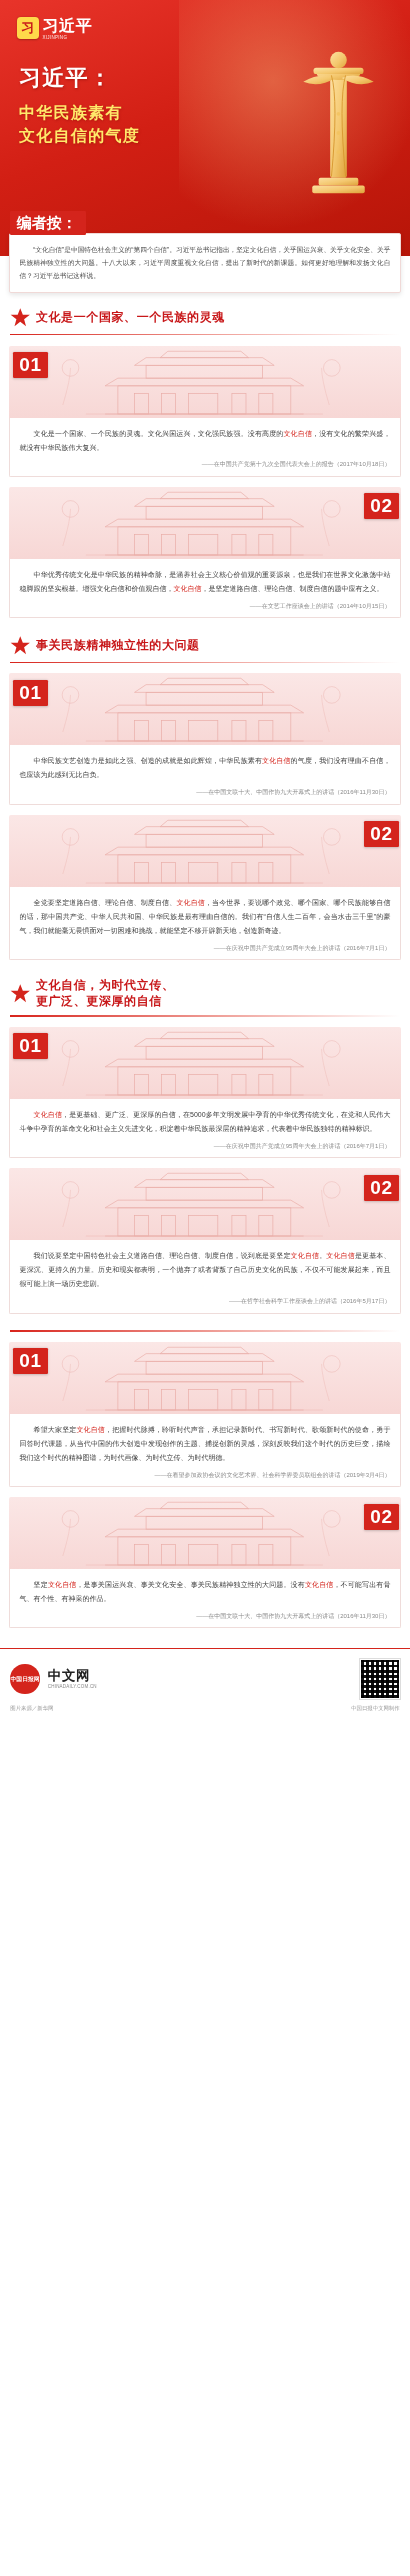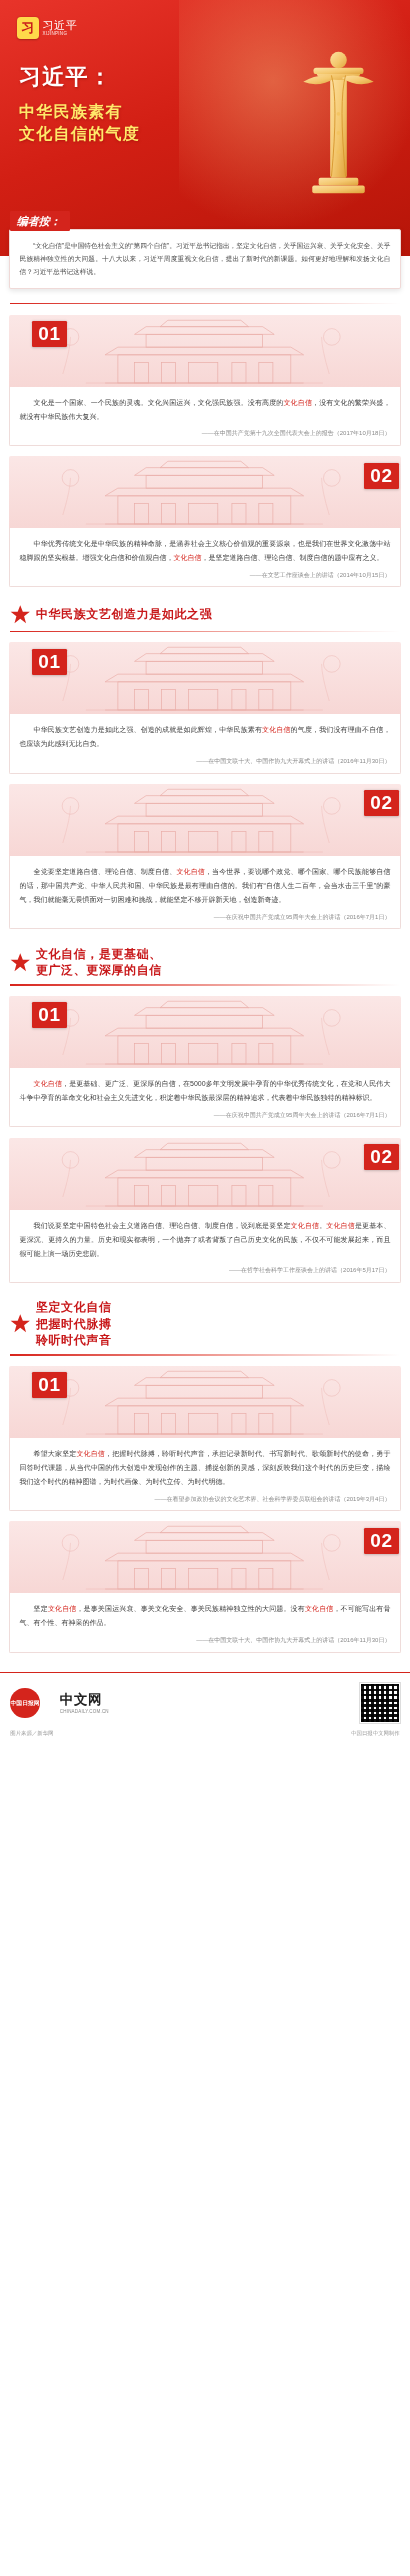--- a/index.html
+++ b/index.html
@@ -38,21 +38,21 @@
     width: 22px; height: 22px;
     border-radius: 3.8px;
     background: #ffd94a;
     color: #c8181a;
     font-size: 13px;
     font-weight: bold;
     display: flex; align-items: center; justify-content: center;
     box-shadow: 0 0.6px 1.9px rgba(0,0,0,.25);
   }
   .logo-text { color: #fff; line-height: 1.15; }
-  .logo-text .cn { font-size: 11px; font-weight: normal; letter-spacing: 0.6px; }
+  .logo-text .cn { font-size: 16px; font-weight: bold; letter-spacing: 0.6px; }
   .logo-text .en { font-size: 4.5px; letter-spacing: 0.3px; opacity: .9; }
 
   .title-block {
     position: relative;
     z-index: 5;
     padding: 23px 0 0 19px;
   }
   .title-main {
     font-size: 22px;
     font-weight: bold;
@@ -79,28 +79,27 @@
   
   .note-wrap {
     position: relative;
     margin: -45px 9px 0 9px;
     z-index: 8;
   }
   .note-tag {
     display: inline-block;
     background: #d4241c;
     color: #fff;
-    font-size: 11px;
+    font-size: 15px;
     font-weight: bold;
     padding: 2.6px 9px 2.6px 6.4px;
     border-radius: 1.3px;
     margin-bottom: -2.6px;
     position: relative;
     left: 1.3px;
-    font-style: italic;
   }
   .note-box {
     background: #ffffff;
     border: 0.6px solid #f0d9d7;
     border-radius: 1.9px;
     padding: 9px 9.6px 10.3px 9.6px;
     box-shadow: 0 1.3px 5.1px rgba(0,0,0,.10);
   }
   .note-box p {
     font-size: 6.7px;
@@ -157,21 +156,21 @@
     font-weight: bold;
     color: #ffffff;
     background: #d4241c;
     width: 35px; height: 26px;
     line-height: 26px;
     text-align: center;
     border-radius: 1.3px;
     letter-spacing: 0.6px;
     box-shadow: 0 0.6px 2.6px rgba(0,0,0,.2);
   }
-  .illus.left .num { left: 23px; }
+  .illus.left .num { left: 4px; }
   .illus.right .num { right: 2px; }
   .illus svg.art { position: absolute; bottom: 0; left: 0; }
 
   .quote {
     background: #ffffff;
     border: 0.6px solid #efdcda;
     border-top: none;
     border-radius: 0 0 1.9px 1.9px;
     padding: 9px 9.6px 6.4px 9.6px;
   }
@@ -193,21 +192,21 @@
   
   .footer {
     margin-top: 16.7px;
     border-top: 1.9px solid #d4241c;
     background: #fff;
     padding: 10.3px 10.3px 6.4px 10.3px;
     display: flex;
     align-items: center;
     justify-content: space-between;
   }
-  .foot-left { display: flex; align-items: center; gap: 20px; }
+  .foot-left { display: flex; align-items: center; gap: 8px; }
   .foot-logo {
     width: 29.5px; height: 29.5px;
     border-radius: 50%;
     background: #d4241c;
     color: #fff;
     font-size: 5.8px;
     font-weight: bold;
     display: flex; align-items: center; justify-content: center;
     text-align: center;
     line-height: 1.2;
@@ -282,20 +281,28 @@
 
   <div class="note-wrap">
     <div class="note-tag">编者按：</div>
     <div class="note-box">
       <p>“文化自信”是中国特色社会主义的“第四个自信”。习近平总书记指出，坚定文化自信，关乎国运兴衰、关乎文化安全、关乎民族精神独立性的大问题。十八大以来，习近平周度重视文化自信，提出了新时代的新课题。如何更好地理解和发扬文化自信？习近平总书记这样说。</p>
     </div>
   </div>
 
   <div id="sections">
       <div class="section">
+        <div class="sec-head">
+          <span class="star">
+            <svg viewBox="0 0 32 32" width="20.5" height="20.5">
+              <polygon points="16,2 20,12 31,12 22,19 25,30 16,23 7,30 10,19 1,12 12,12" fill="#d4241c"></polygon>
+            </svg>
+          </span>
+          <div class="sec-title" style="white-space: pre-line;">文化是一个国家、一个民族的灵魂</div>
+        </div>
         <div class="sec-rule"></div>
         <div class="card">
           <div class="illus left">
             <svg class="art" width="392" height="72" viewBox="0 0 612 112">
               <g stroke="#e8a9a4" stroke-width="1.1" fill="none" opacity="0.9">
                 <rect x="170" y="62" width="270" height="44"></rect>
                 <rect x="196" y="74" width="22" height="32"></rect>
                 <rect x="238" y="74" width="22" height="32"></rect>
                 <rect x="280" y="74" width="46" height="32"></rect>
                 <rect x="348" y="74" width="22" height="32"></rect>
@@ -349,21 +356,21 @@
           </div>
         </div>
       </div>
       <div class="section">
         <div class="sec-head">
           <span class="star">
             <svg viewBox="0 0 32 32" width="20.5" height="20.5">
               <polygon points="16,2 20,12 31,12 22,19 25,30 16,23 7,30 10,19 1,12 12,12" fill="#d4241c"></polygon>
             </svg>
           </span>
-          <div class="sec-title" style="white-space: pre-line;">中华民族文艺创造力是如此之强</div>
+          <div class="sec-title" style="white-space: pre-line;">事关民族精神独立性的大问题</div>
         </div>
         <div class="sec-rule"></div>
         <div class="card">
           <div class="illus left">
             <svg class="art" width="392" height="72" viewBox="0 0 612 112">
               <g stroke="#e8a9a4" stroke-width="1.1" fill="none" opacity="0.9">
                 <rect x="170" y="62" width="270" height="44"></rect>
                 <rect x="196" y="74" width="22" height="32"></rect>
                 <rect x="238" y="74" width="22" height="32"></rect>
                 <rect x="280" y="74" width="46" height="32"></rect>
@@ -418,21 +425,21 @@
           </div>
         </div>
       </div>
       <div class="section">
         <div class="sec-head">
           <span class="star">
             <svg viewBox="0 0 32 32" width="20.5" height="20.5">
               <polygon points="16,2 20,12 31,12 22,19 25,30 16,23 7,30 10,19 1,12 12,12" fill="#d4241c"></polygon>
             </svg>
           </span>
-          <div class="sec-title" style="white-space: pre-line;">文化自信，是更基础、
+          <div class="sec-title" style="white-space: pre-line;">文化自信，为时代立传、
 更广泛、更深厚的自信</div>
         </div>
         <div class="sec-rule"></div>
         <div class="card">
           <div class="illus left">
             <svg class="art" width="392" height="72" viewBox="0 0 612 112">
               <g stroke="#e8a9a4" stroke-width="1.1" fill="none" opacity="0.9">
                 <rect x="170" y="62" width="270" height="44"></rect>
                 <rect x="196" y="74" width="22" height="32"></rect>
                 <rect x="238" y="74" width="22" height="32"></rect>
@@ -482,30 +489,20 @@
             </svg>
             <div class="num">02</div>
           </div>
           <div class="quote">
             <p><span>我们说要坚定中国特色社会主义道路自信、理论自信、制度自信，说到底是要坚定</span><span class="hl">文化自信</span><span>。</span><span class="hl">文化自信</span><span>是更基本、更深沉、更持久的力量。历史和现实都表明，一个抛弃了或者背叛了自己历史文化的民族，不仅不可能发展起来，而且很可能上演一场历史悲剧。</span></p>
             <div class="src">——在哲学社会科学工作座谈会上的讲话（2016年5月17日）</div>
           </div>
         </div>
       </div>
       <div class="section">
-        <div class="sec-head">
-          <span class="star">
-            <svg viewBox="0 0 32 32" width="20.5" height="20.5">
-              <polygon points="16,2 20,12 31,12 22,19 25,30 16,23 7,30 10,19 1,12 12,12" fill="#d4241c"></polygon>
-            </svg>
-          </span>
-          <div class="sec-title" style="white-space: pre-line;">坚定文化自信
-把握时代脉搏
-聆听时代声音</div>
-        </div>
         <div class="sec-rule"></div>
         <div class="card">
           <div class="illus left">
             <svg class="art" width="392" height="72" viewBox="0 0 612 112">
               <g stroke="#e8a9a4" stroke-width="1.1" fill="none" opacity="0.9">
                 <rect x="170" y="62" width="270" height="44"></rect>
                 <rect x="196" y="74" width="22" height="32"></rect>
                 <rect x="238" y="74" width="22" height="32"></rect>
                 <rect x="280" y="74" width="46" height="32"></rect>
                 <rect x="348" y="74" width="22" height="32"></rect>

